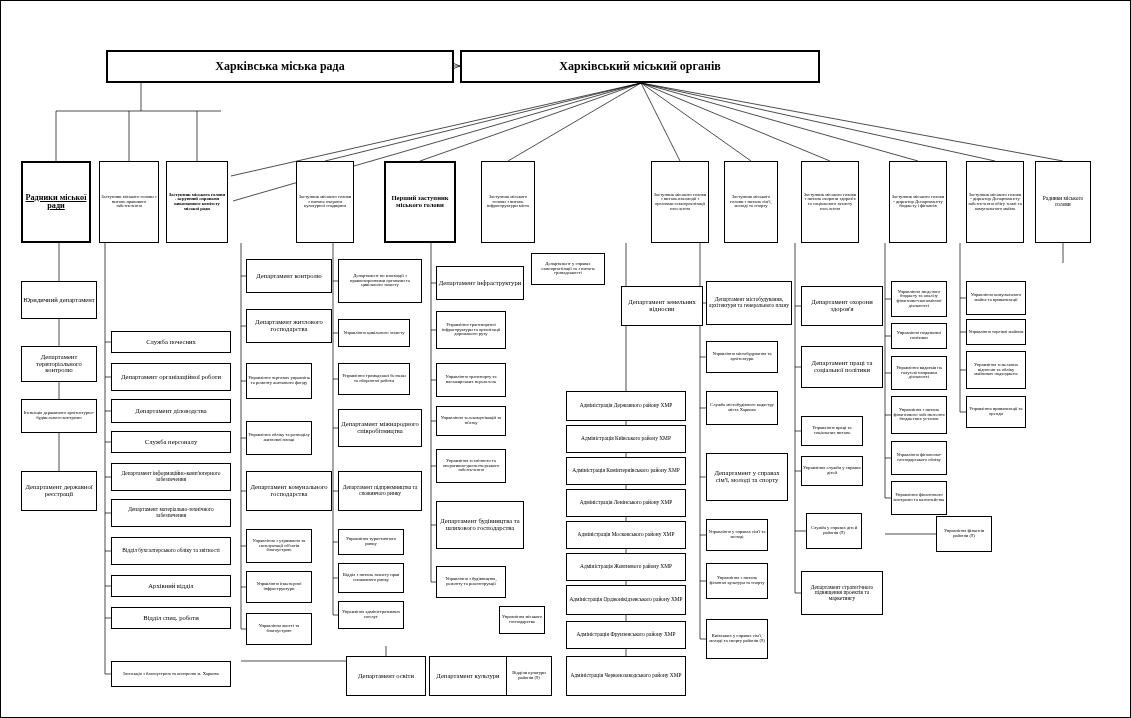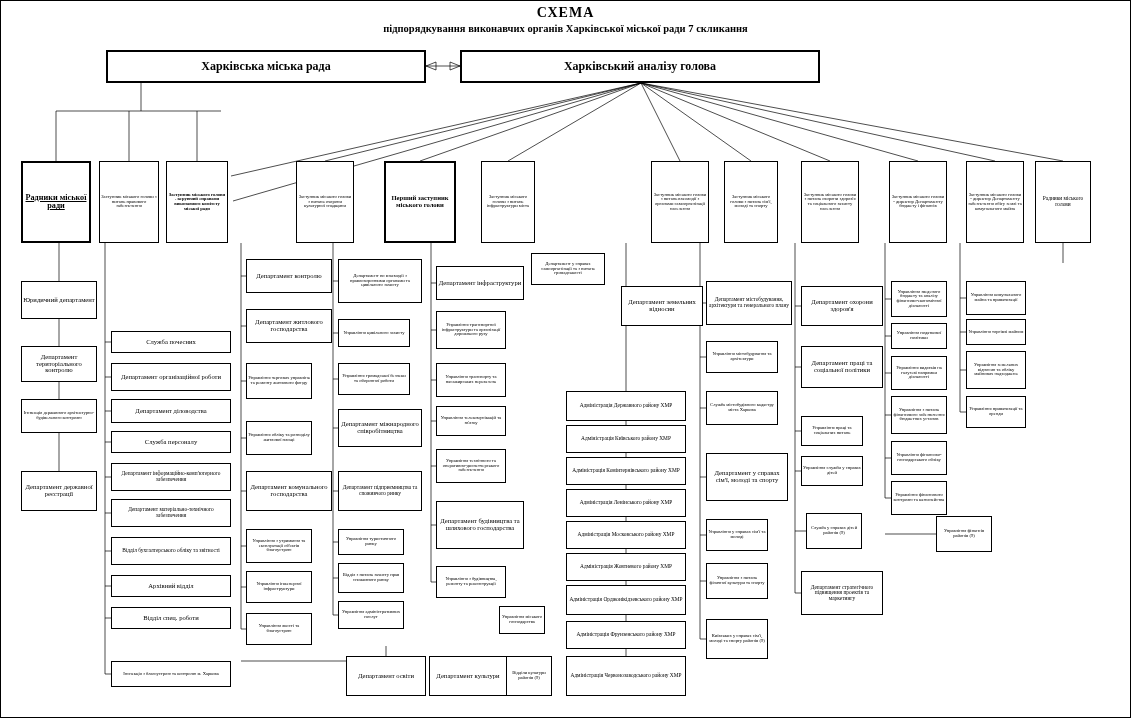--- a/index.html
+++ b/index.html
@@ -20,22 +20,20 @@
   .u{text-decoration:underline;}
   .thick{border-width:2px;}
   svg#wires{position:absolute;left:0;top:0;width:1131px;height:718px;pointer-events:none;}
   svg#wires line, svg#wires path{stroke:#000;stroke-width:0.7;fill:none;}
 </style>
 </head>
 <body>
 
 <div id="page">
 
-  <div class="ttl" id="title-main">СХЕМА</div>
-  <div class="ttl" id="title-sub">підпорядкування виконавчих органів Харківської міської ради 7 скликання</div>
 
   <svg id="wires">
 
     <line x1="425" y1="65" x2="459" y2="65"></line>
     <path d="M425 65 L435 61 L435 69 Z" fill="#000"></path>
     <path d="M459 65 L449 61 L449 69 Z" fill="#000"></path>
 
     <line x1="140" y1="82" x2="140" y2="110"></line>
     <line x1="55" y1="110" x2="220" y2="110"></line>
     <line x1="55" y1="110" x2="55" y2="160"></line>
@@ -144,25 +142,25 @@
     <line x1="959" y1="242" x2="959" y2="411"></line>
     <line x1="959" y1="297" x2="965" y2="297"></line>
     <line x1="959" y1="331" x2="965" y2="331"></line>
     <line x1="959" y1="369" x2="965" y2="369"></line>
     <line x1="959" y1="411" x2="965" y2="411"></line>
 
     <line x1="1062" y1="242" x2="1062" y2="262"></line>
   </svg>
 
   <div id="boxes">
-      <div class="box b-xl bold thick" style="left: 105px; top: 49px; width: 320px; height: 33px;">
+      <div class="box b-xl bold thick" style="left: 105px; top: 49px; width: 348px; height: 33px;">
         <span>Харківська міська рада</span>
       </div>
       <div class="box b-xl bold thick" style="left: 459px; top: 49px; width: 360px; height: 33px;">
-        <span>Харківський аналізу голова</span>
+        <span>Харківський міський органів</span>
       </div>
       <div class="box b-l bold thick" style="left: 20px; top: 160px; width: 70px; height: 82px;">
         <span class="u">Радники міської ради</span>
       </div>
       <div class="box b-xs" style="left: 98px; top: 160px; width: 60px; height: 82px;">
         <span>Заступник міського голови з питань правового забезпечення</span>
       </div>
       <div class="box b-xs bold" style="left: 165px; top: 160px; width: 62px; height: 82px;">
         <span>Заступник міського голови - керуючий справами виконавчого комітету міської ради</span>
       </div>

